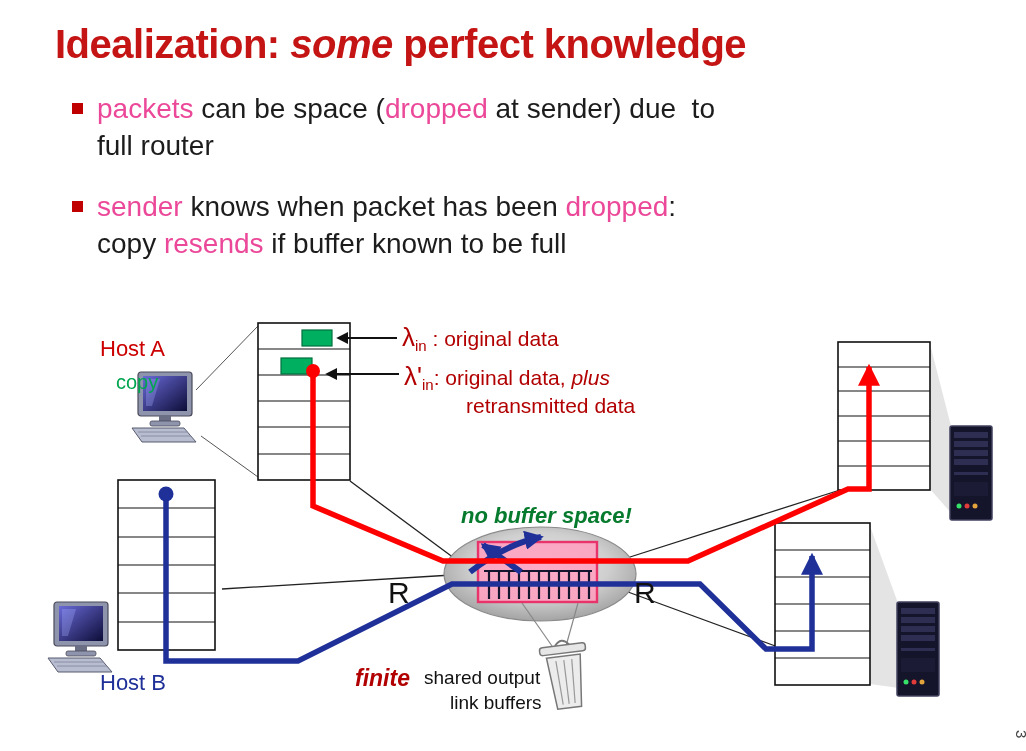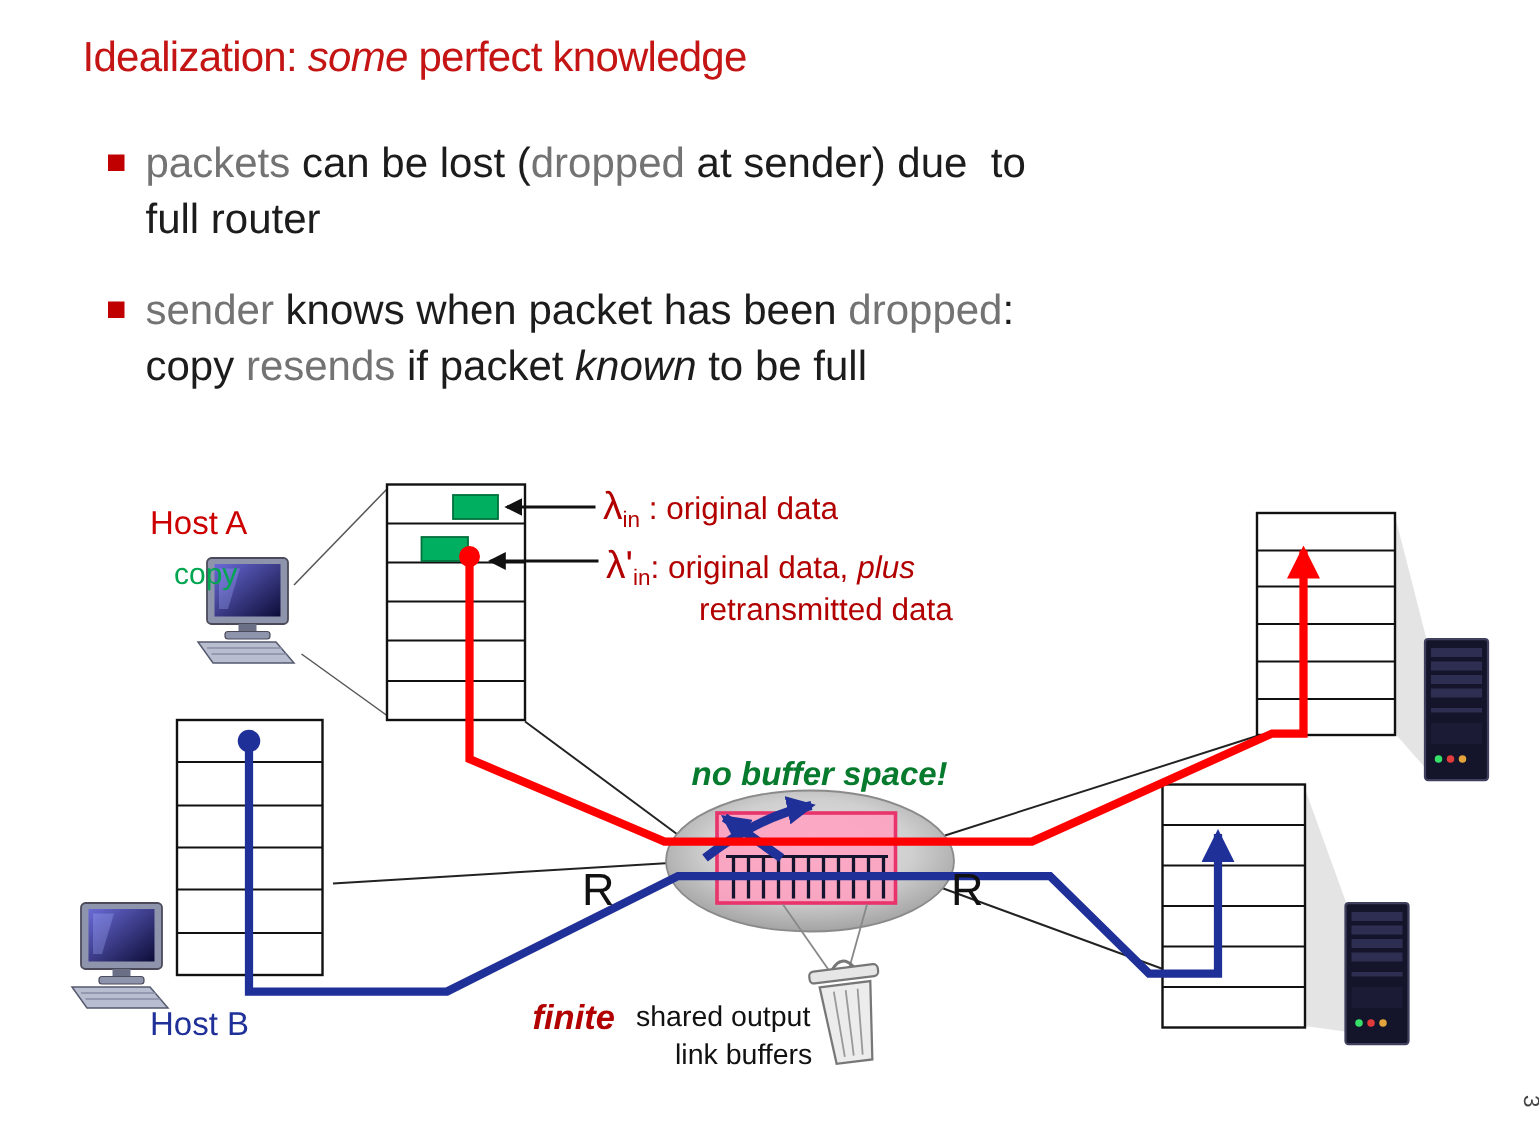--- a/index.html
+++ b/index.html
@@ -7,33 +7,33 @@
   body {
     background:#ffffff;
     font-family:"Liberation Sans", sans-serif;
     position:relative;
     overflow:hidden;
   }
   .slide { position:absolute; inset:0; }
 
   h1.title {
     position:absolute; left:55px; top:22px;
-    font-size:28px; font-weight:400; color:#c41414;
+    font-size:40px; font-weight:700; color:#c41414;
     white-space:pre-wrap; letter-spacing:-0.5px;
   }
   h1.title em { font-style:italic; }
 
   .bullet { position:absolute; left:72px; display:flex; gap:14px; }
   .bullet .marker { width:11px; height:11px; background:#c00000; margin-top:13px; flex:none; }
   .bullet p { font-size:28px; line-height:37px; color:#1c1c1c; }
   .bullet .line { display:block; white-space:pre-wrap; }
   .b1 { top:90px; }
   .b2 { top:188px;justify-content:flex-end; }
-  .red { color:#737373; }
-  .it  { font-style:italic; }
+  .red { color:#ec4899; }
+  .it  { }
 
   svg.diagram { position:absolute; left:0; top:0; }
 
   .t-hosta  { fill:#cc0000; font-size:22px; }
   .t-hostb  { fill:#1f3099; font-size:22px; }
   .t-copy   { fill:#00a550; font-size:20px; }
   .t-lambda { fill:#b20000; font-size:21px; }
   .lam-sym  { font-size:26px; }
   .lam-sub  { font-size:15px; }
   .t-nobuf  { fill:#067a2d; font-size:22px; font-weight:bold; font-style:italic; }
@@ -45,30 +45,30 @@
 </head>
 <body>
 
 <div class="slide">
 
   <h1 class="title"><span>Idealization: </span><em>some</em><span> perfect knowledge</span></h1>
 
   <div class="bullet b1">
     <span class="marker"></span>
     <p>
-      <span class="line"><span class="red">packets</span><span> can be lost (</span><span class="red">dropped</span><span> at sender) due  to</span></span>
+      <span class="line"><span class="red">packets</span><span> can be space (</span><span class="red">dropped</span><span> at sender) due  to</span></span>
       <span class="line"><span>full router</span></span>
     </p>
   </div>
 
   <div class="bullet b2">
     <span class="marker"></span>
     <p>
       <span class="line"><span class="red">sender</span><span> knows when packet has been </span><span class="red">dropped</span><span>:</span></span>
-      <span class="line"><span>copy </span><span class="red">resends</span><span> if packet </span><span class="it">known</span><span> to be full</span></span>
+      <span class="line"><span>copy </span><span class="red">resends</span><span> if buffer </span><span class="it">known</span><span> to be full</span></span>
     </p>
   </div>
 
   <svg class="diagram" width="1026" height="751" viewBox="0 0 1026 751">
     <defs>
       <marker id="m-red" viewBox="0 0 10 10" refX="8.5" refY="5" markerWidth="4" markerHeight="4" orient="auto">
         <path d="M0,0 L10,5 L0,10 z" fill="#ff0000"></path>
       </marker>
       <marker id="m-blue" viewBox="0 0 10 10" refX="8.5" refY="5" markerWidth="4" markerHeight="4" orient="auto">
         <path d="M0,0 L10,5 L0,10 z" fill="#1f3099"></path>

